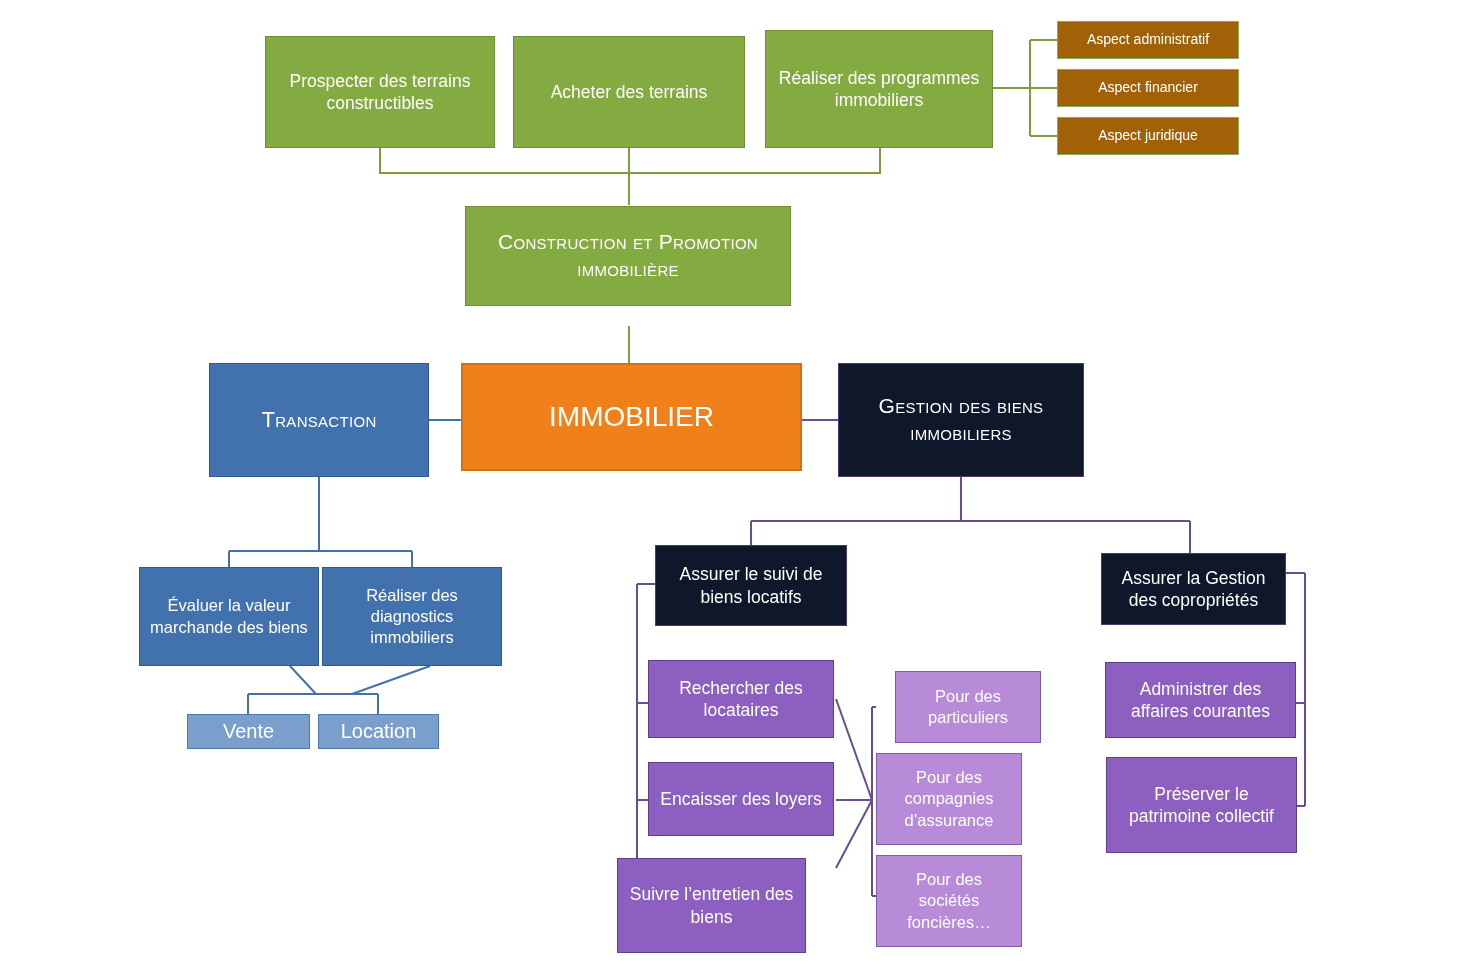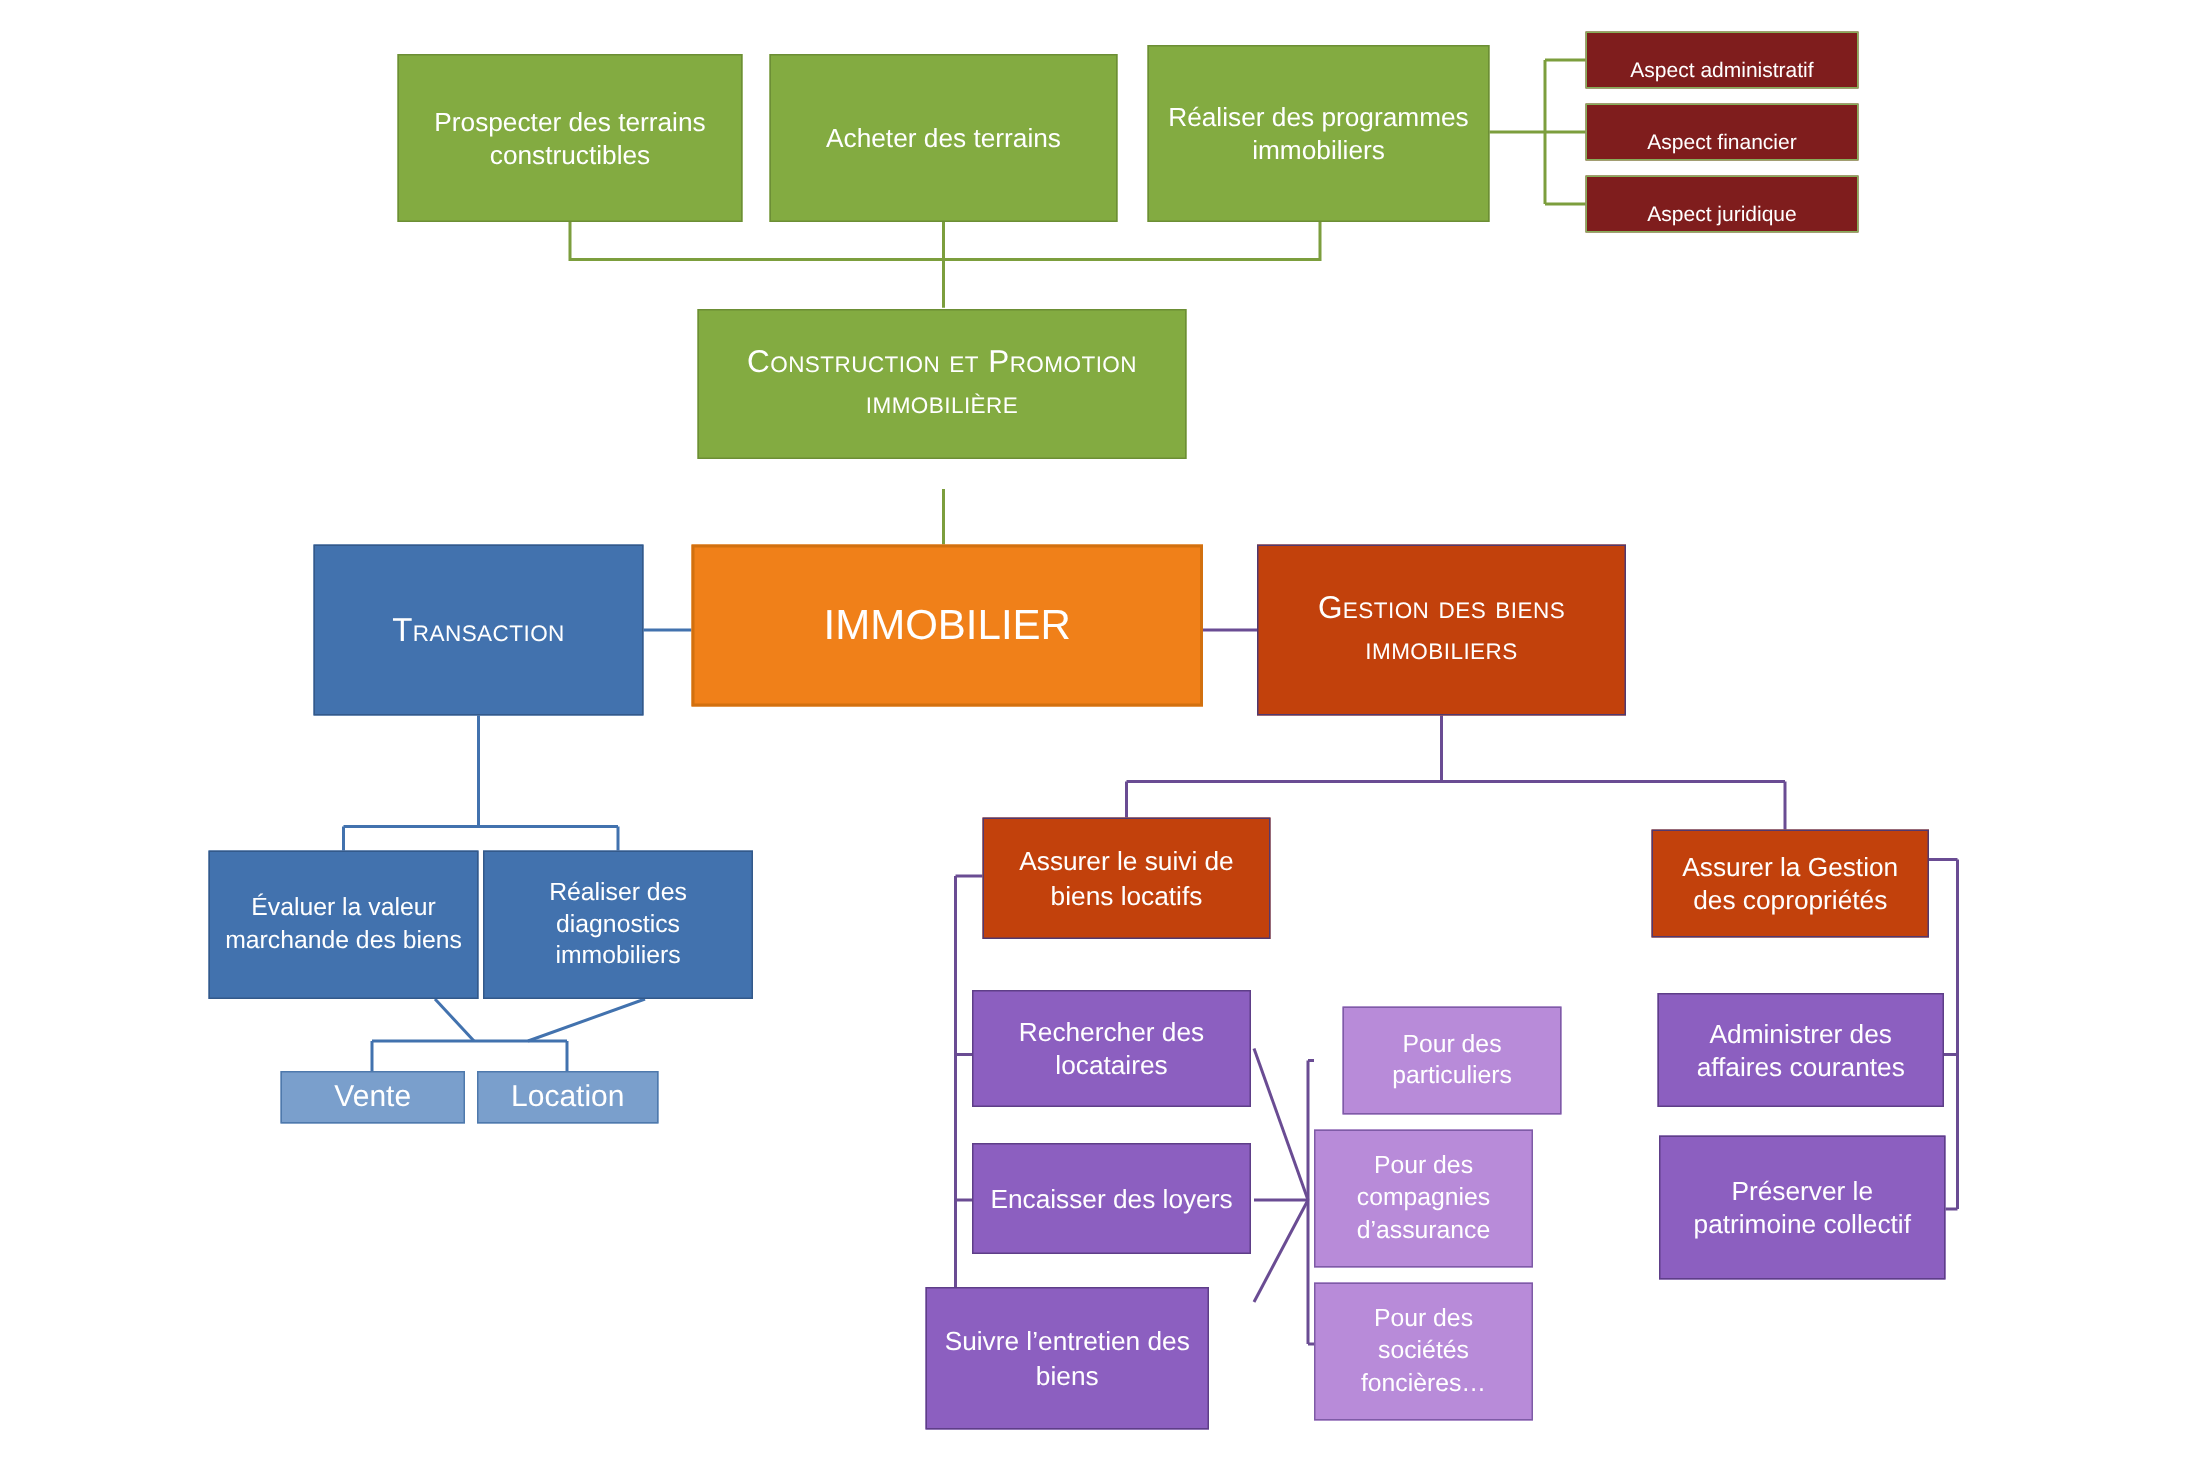--- a/index.html
+++ b/index.html
@@ -21,25 +21,25 @@
     text-align:center;
     color:#ffffff;
     line-height:1.28;
     padding:2px 8px;
     border-style:solid;
     border-width:1px;
   }
 
   
   .green-dark{background:#83AB41;border-color:#6C8E35;}
-  .green-light{background:#7f1d1d;border-color:#86AE59;align-items:flex-end;}
+  .green-light{background:#a16207;border-color:#86AE59;}
   .blue-dark{background:#4272AE;border-color:#33598A;}
   .blue-light{background:#7A9FCC;border-color:#4E79AC;}
   .orange{background:#F08019;border-color:#D2700F;border-width:2px;}
-  .purple-dark{background:#c2410c;border-color:#51386F;text-align:center;}
+  .purple-dark{background:#0f172a;border-color:#51386F;text-align:center;}
   .purple-mid{background:#8C5FC0;border-color:#5E3E88;}
   .purple-light{background:#B88BD9;border-color:#7E5BA6;}
 
   
   .t17{font-size:17.5px;}
   .t16{font-size:16.5px;}
   .t14{font-size:14px;}
   .t19{font-size:20px;}
   .t27{font-size:28px;}
 

